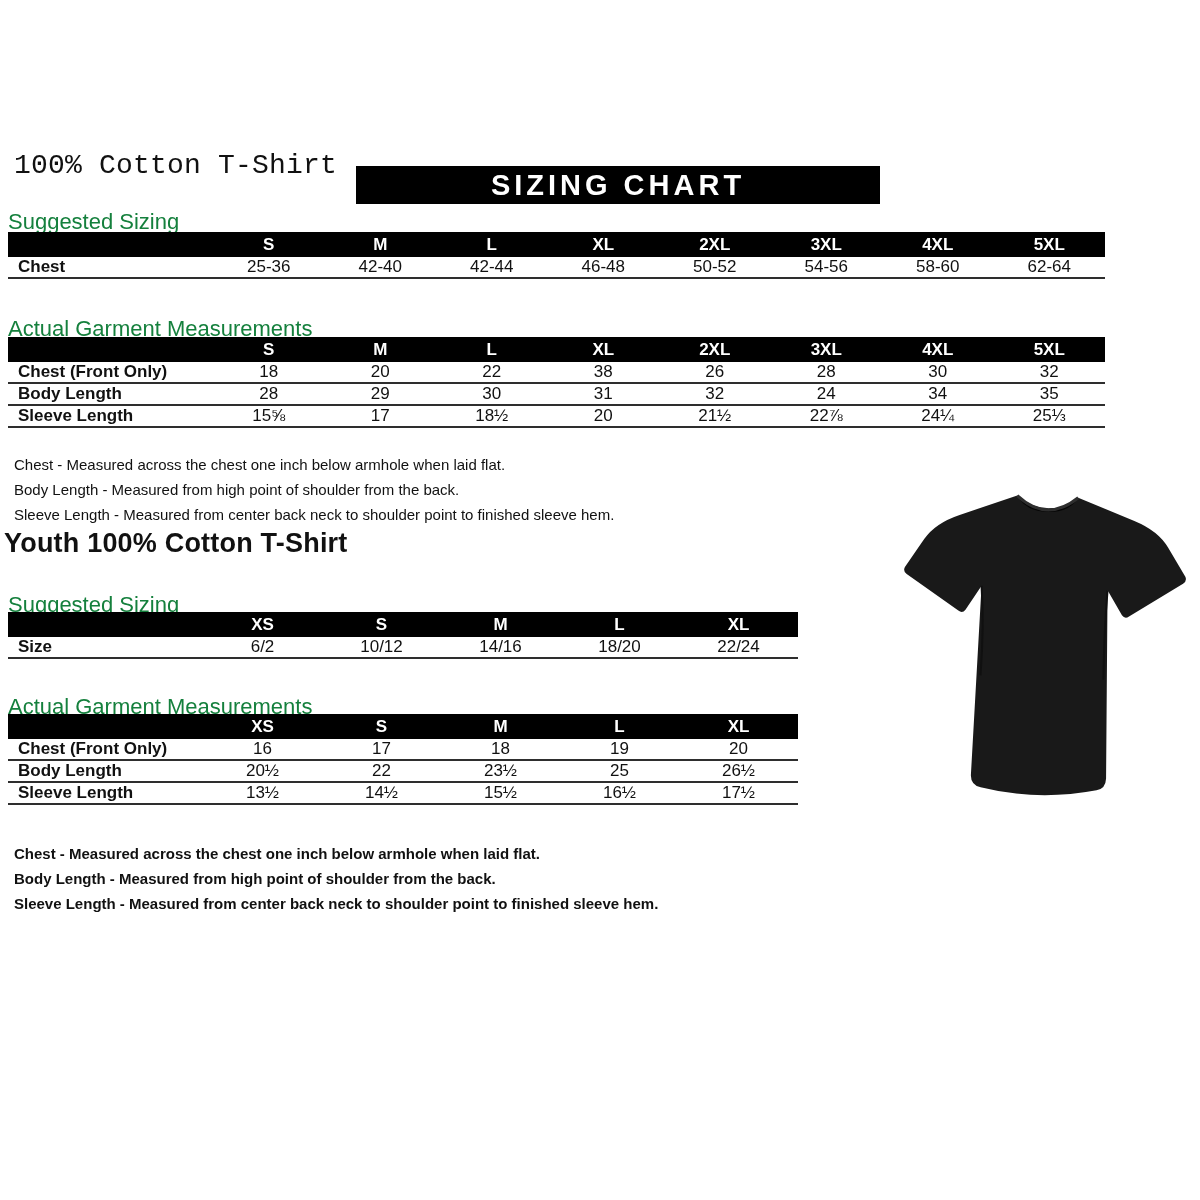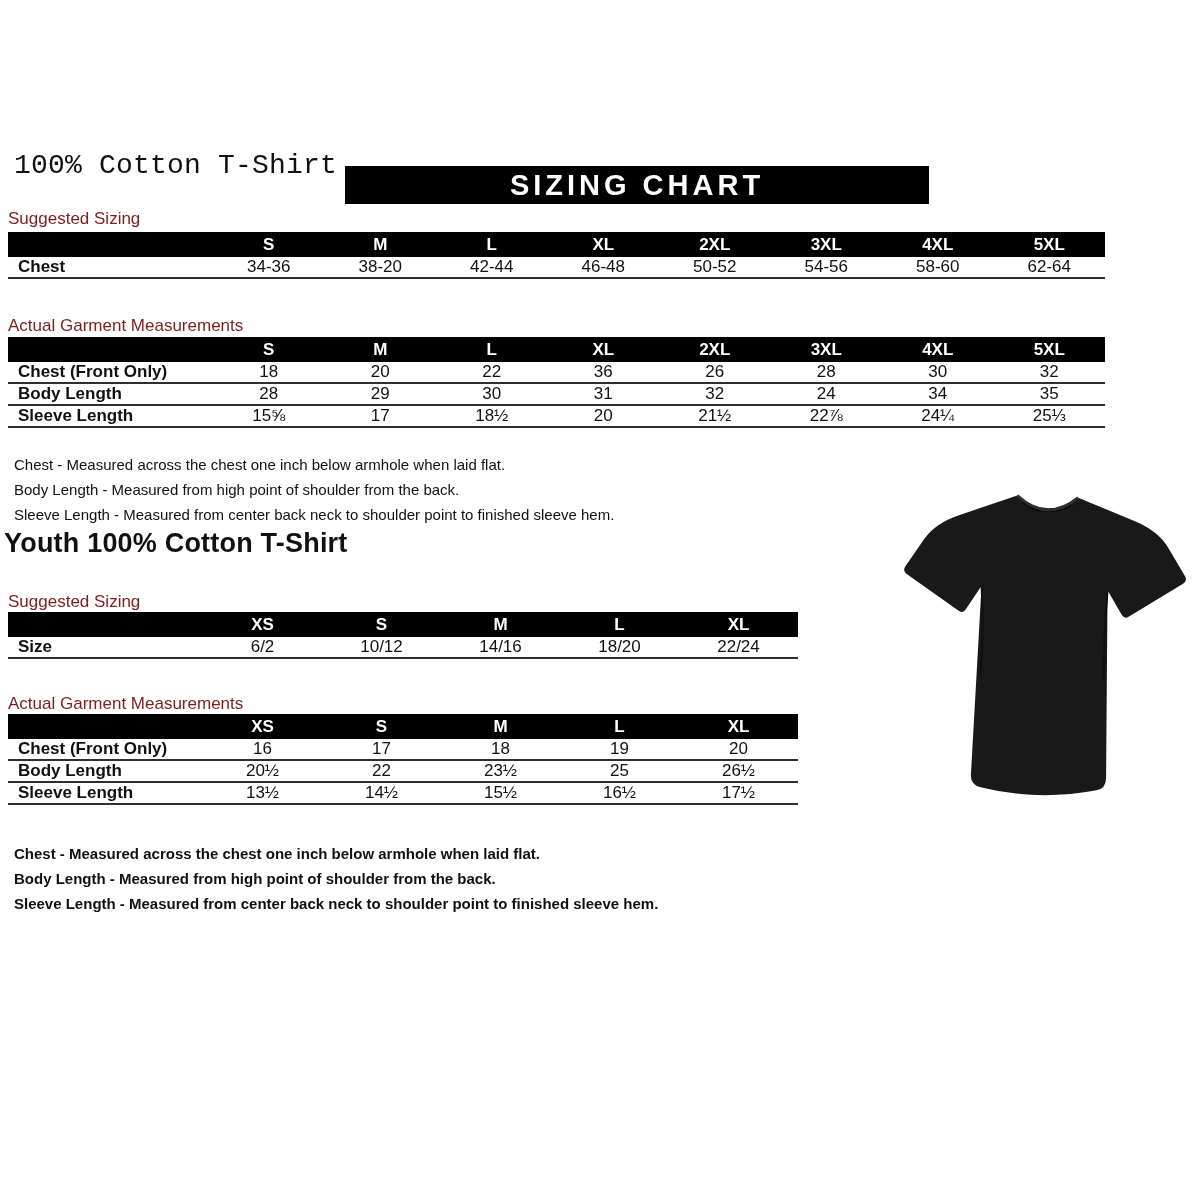--- a/index.html
+++ b/index.html
@@ -5,21 +5,21 @@
   * { box-sizing: border-box; margin: 0; padding: 0; }
   html, body { width: 1200px; height: 1200px; background: #ffffff;
     font-family: "Liberation Sans", sans-serif; color: #111; }
   .stage { position: relative; width: 1200px; height: 1200px; overflow: hidden; background:#fff; }
   .abs { position: absolute; }
 
   .page-title { font-size: 28px; font-weight: 400; letter-spacing: 0.2px; }
   .youth-title { font-size: 27px; font-weight: bold; letter-spacing: 0.2px; }
   .banner { background: #000; color: #fff; display: flex; align-items: center;
     justify-content: center; font-weight: bold; font-size: 29px; letter-spacing: 4px; }
-  .section-label { font-size: 17px; color: #7f1d1d; }
+  .section-label { font-size: 22px; color: #15803d; }
 
   table.size-table { border-collapse: collapse; table-layout: fixed; font-size: 17px; width: 100%; }
   .size-table thead th { background: #000; color: #fff; font-weight: bold;
     height: 25px; text-align: center; font-size: 17px; }
   .size-table tbody td { text-align: center; height: 18px; border-bottom: 2px solid #2e2e2e; }
   .size-table .label-col { text-align: left; font-weight: bold; padding-left: 10px; }
   .size-table.adult th.label-col { width: 205px; }
   .size-table.youth th.label-col { width: 195px; }
   .label-suffix { font-weight: bold; }
 
@@ -28,43 +28,43 @@
 
   .tshirt-wrap { width: 305px; height: 350px; }
 </style>
 </head>
 <body>
 
 <div class="stage">
 
   <div class="abs page-title" style="left:14px; top:150px;font-family:Liberation Mono, monospace;">100% Cotton T-Shirt</div>
 
-  <div class="abs banner" style="left:345px; top:166px; width:584px; height:38px;">SIZING CHART</div>
+  <div class="abs banner" style="left:356px; top:166px; width:524px; height:38px;">SIZING CHART</div>
 
   <div class="abs section-label" style="left:8px; top:209px;">Suggested Sizing</div>
 
   <table class="abs size-table adult" style="left:8px; top:232px; width:1097px;">
       <thead>
         <tr>
           <th class="label-col"></th>
           <th>S</th>
           <th>M</th>
           <th>L</th>
           <th>XL</th>
           <th>2XL</th>
           <th>3XL</th>
           <th>4XL</th>
           <th>5XL</th>
         </tr>
       </thead>
       <tbody>
         <tr>
           <td class="label-col">Chest</td>
-          <td>34-36</td>
-          <td>38-20</td>
+          <td>25-36</td>
+          <td>42-40</td>
           <td>42-44</td>
           <td>46-48</td>
           <td>50-52</td>
           <td>54-56</td>
           <td>58-60</td>
           <td>62-64</td>
         </tr>
       </tbody>
     </table>
 
@@ -83,21 +83,21 @@
           <th>4XL</th>
           <th>5XL</th>
         </tr>
       </thead>
       <tbody>
         <tr>
           <td class="label-col">Chest<span class="label-suffix"> (Front Only)</span></td>
           <td>18</td>
           <td>20</td>
           <td>22</td>
-          <td>36</td>
+          <td>38</td>
           <td>26</td>
           <td>28</td>
           <td>30</td>
           <td>32</td>
         </tr>
         <tr>
           <td class="label-col">Body Length</td>
           <td>28</td>
           <td>29</td>
           <td>30</td>

